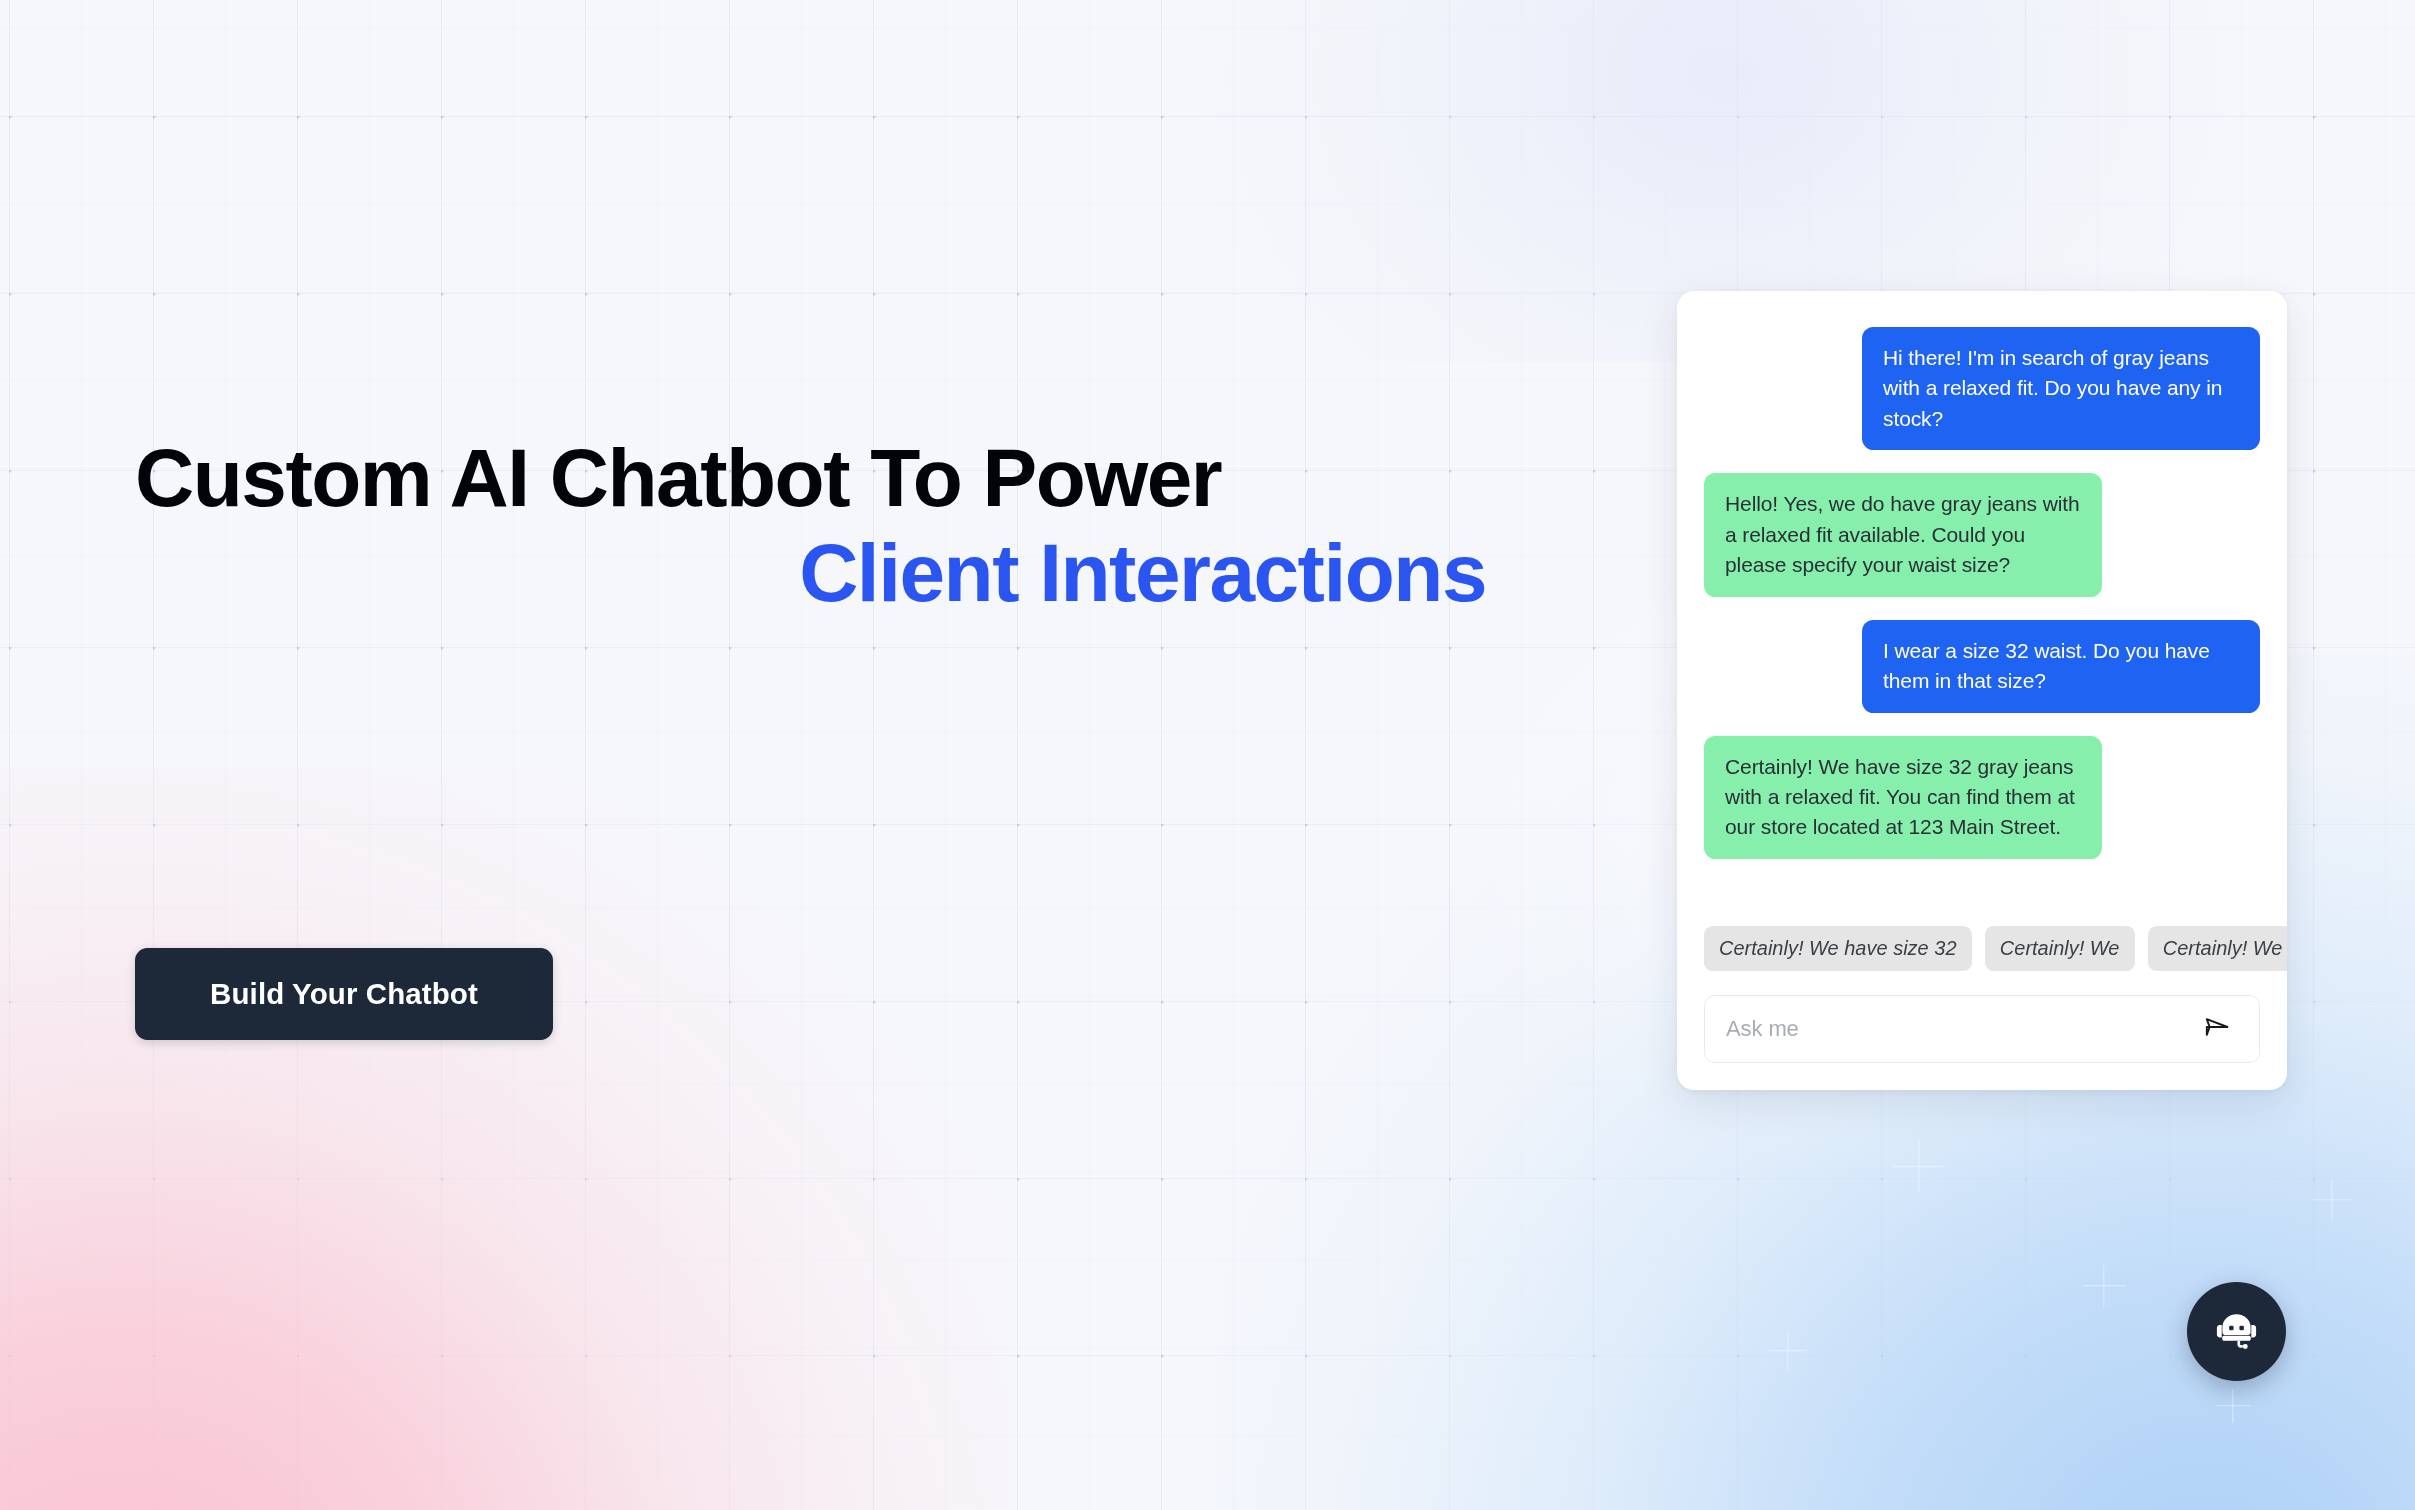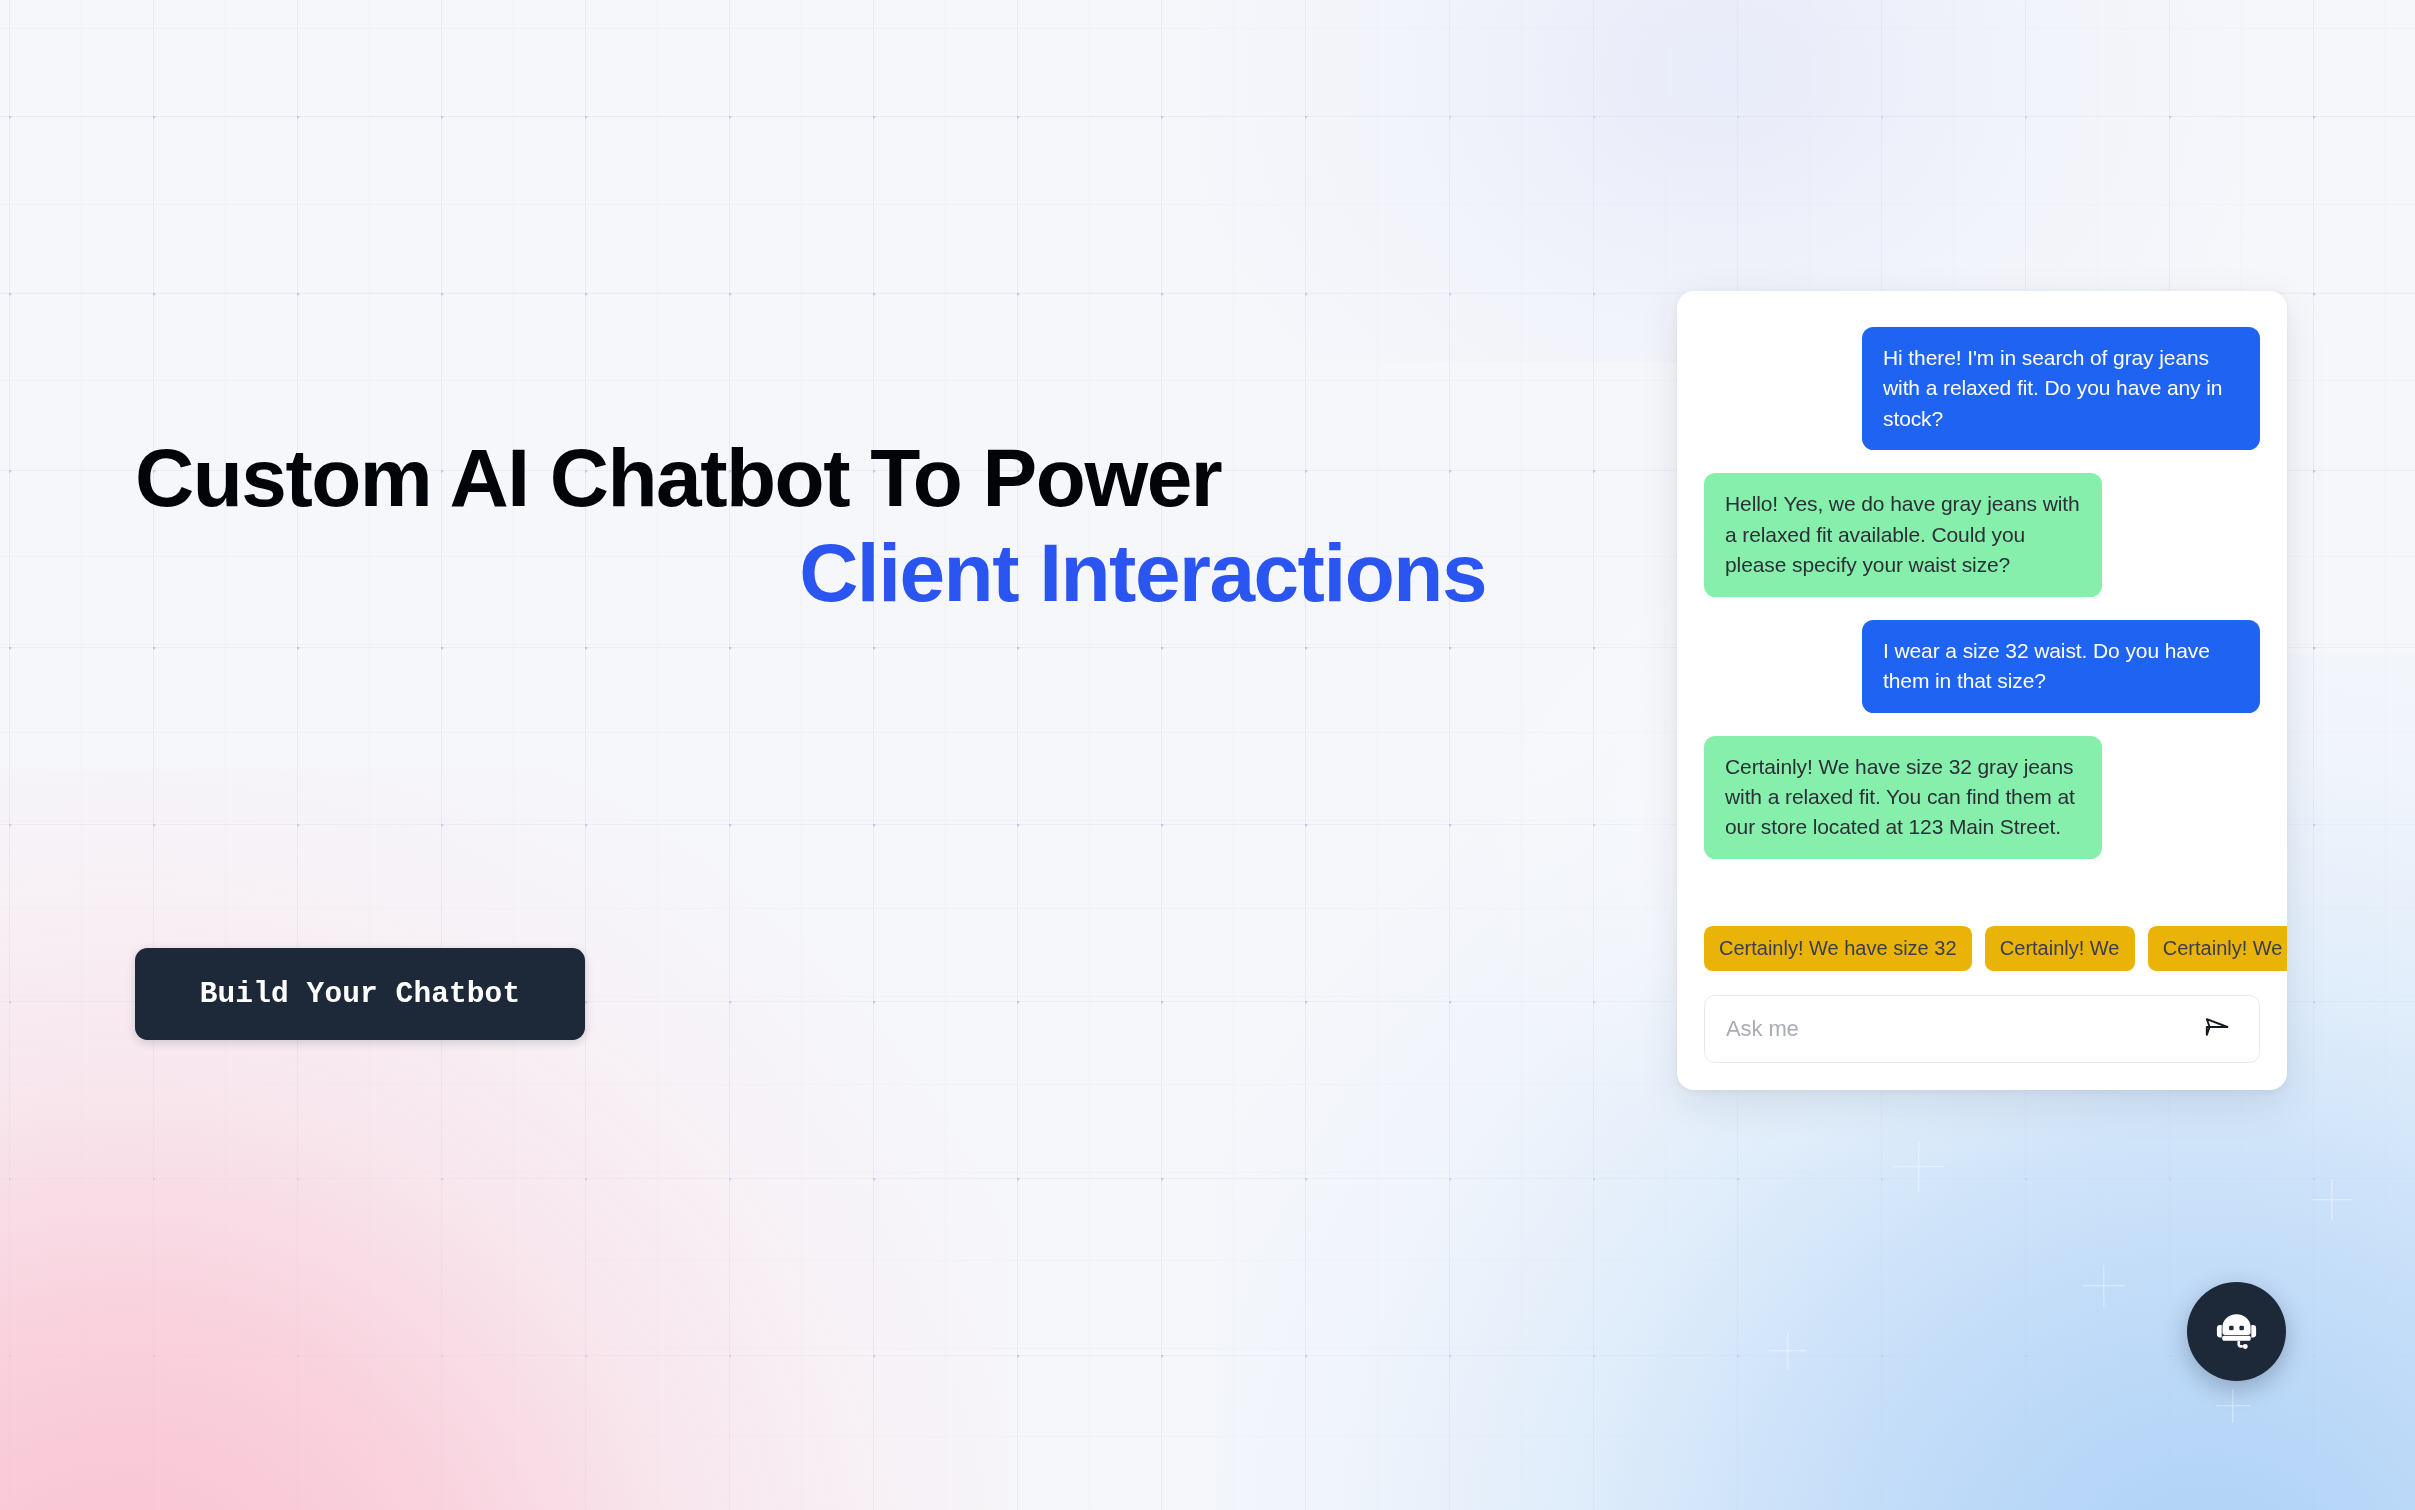--- a/index.html
+++ b/index.html
@@ -149,27 +149,27 @@
     font-weight: 400;
     color: #1F2430;
     max-width: 1037px;
     letter-spacing: -0.1px;
   }
 
   .cta {
     position: absolute;
     left: 135px;
     top: 948px;
-    width: 450px;
+    width: 418px;
     height: 92px;
     border: none;
     border-radius: 12.4px;
     background: #1D2839;
     color: #FFFFFF;
-    font-family: Liberation Mono, monospace;
+    font-family: Liberation Sans, sans-serif;
     font-size: 29.5px;
     font-weight: 700;
     letter-spacing: 0.1px;
     cursor: pointer;
     display: flex;
     align-items: center;
     justify-content: center;
     box-shadow: 0 2.9px 9.5px rgba(20,30,50,0.16);
   }
 
@@ -222,32 +222,33 @@
   
   .chips {
     display: flex;
     gap: 13.3px;
     padding: 0 27px 13.3px 27px;
     flex: 0 0 auto;
     overflow: hidden;
     white-space: nowrap;
   }
   .chip {
-    background: #eab308;
+    background: #e5e5e5;
     color: #3A3F47;
     font-size: 20px;
     line-height: 1;
     padding: 12.4px 15px;
     border-radius: 8.6px;
     border: none;
     cursor: pointer;
     white-space: nowrap;
     flex: 0 0 auto;
     font-family: "Liberation Sans", sans-serif;
     overflow: hidden;
+    font-style: italic;
   }
 
   
   .composer {
     margin: 11px 27px 27px 27px;
     height: 68px;
     border: 1px solid #E8E9ED;
     border-radius: 10.5px;
     background: #FFFFFF;
     display: flex;

